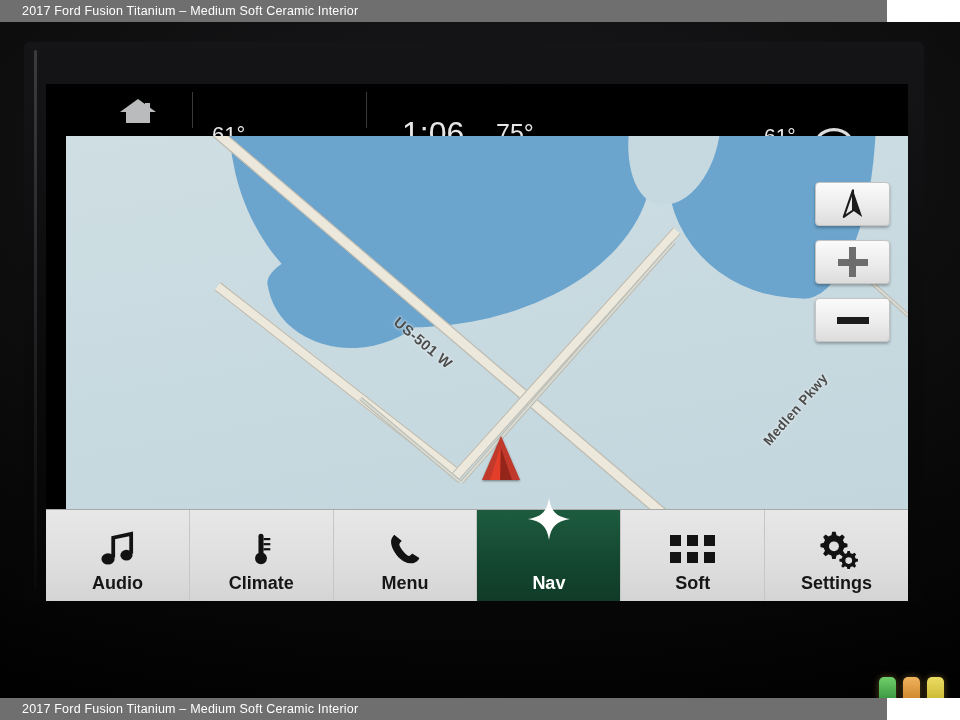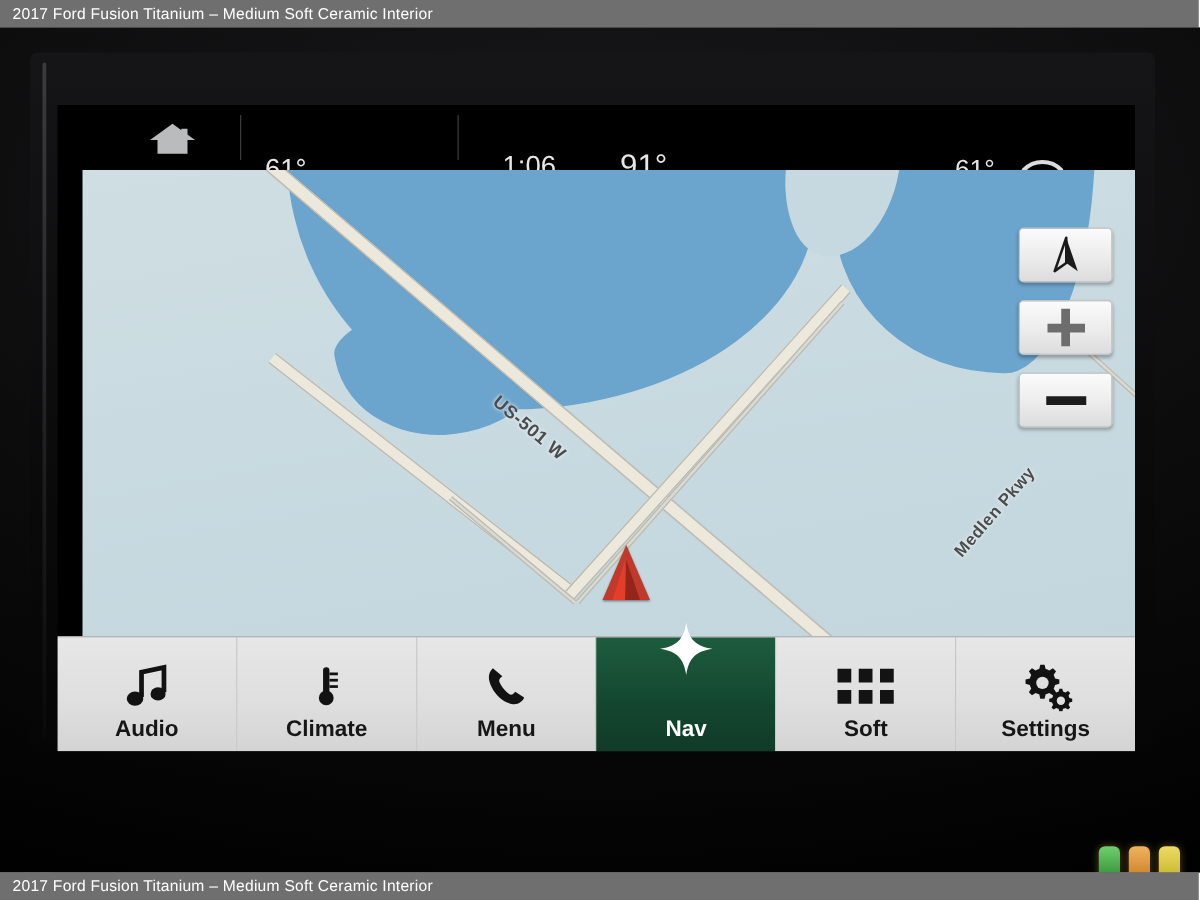--- a/index.html
+++ b/index.html
@@ -6,24 +6,24 @@
   html, body {
     width: 960px; height: 720px;
     background: #ffffff;
     font-family: "Liberation Sans", sans-serif;
     overflow: hidden;
   }
   #root { position: relative; width: 960px; height: 720px; }
 
   
   .caption-bar {
-    position: absolute; left: 0; width: 959px; height: 22px;
+    position: absolute; left: 0; width: 887px; height: 22px;
     background: #6f6f6f; color: #ffffff;
     font-size: 12.5px; line-height: 22px;
-    padding-left: 10px; letter-spacing: .2px;
+    padding-left: 22px; letter-spacing: .2px;
     white-space: nowrap;
   }
   .caption-top { top: 0; }
   .caption-bottom { top: 698px; }
 
   
   .photo {
     position: absolute; left: 0; top: 22px;
     width: 960px; height: 676px;
     background: #050505;
@@ -64,21 +64,21 @@
   }
   .sb-divider {
     position: absolute; top: 8px; width: 1px; height: 36px;
     background: #3a3a3a;
   }
   .sb-text {
     position: absolute; color: #e6e6e6;
     font-size: 22px; line-height: 26px; white-space: nowrap;
   }
   .sb-temp-left  { left: 166px; top: 38px; }
-  .sb-clock      { left: 356px; top: 36px; font-size: 22px; }
+  .sb-clock      { left: 356px; top: 36px; font-size: 32px; }
   .sb-temp-mid   { left: 450px; top: 36px; font-size: 25px; }
   .sb-temp-right { left: 718px; top: 39px; font-size: 21px; }
   .sb-wifi { position: absolute; left: 770px; top: 42px; width: 36px; height: 30px; }
 
   
   .map {
     position: absolute; left: 20px; top: 52px;
     width: 842px; height: 400px;
     background: linear-gradient(170deg,#cfdee3 0%, #c9dbe1 40%, #c3d6dd 100%);
     overflow: hidden;
@@ -319,21 +319,21 @@
         <div class="sb-home">
           <svg viewBox="0 0 40 26" width="40" height="26" aria-hidden="true">
             <path d="M20 1 L38 14 H32 V25 H8 V14 H2 Z" fill="#b9bbbc"></path>
             <rect x="27" y="5" width="5" height="8" fill="#b9bbbc"></rect>
           </svg>
         </div>
         <div class="sb-divider" style="left:146px"></div>
         <div class="sb-text sb-temp-left">61°</div>
         <div class="sb-divider" style="left:320px"></div>
         <div class="sb-text sb-clock">1:06</div>
-        <div class="sb-text sb-temp-mid">91°</div>
+        <div class="sb-text sb-temp-mid">75°</div>
         <div class="sb-text sb-temp-right">61°</div>
         <div class="sb-wifi">
           <svg viewBox="0 0 36 30" width="36" height="30" aria-hidden="true">
             <path d="M3 10 A21 21 0 0 1 33 10" stroke="#dcdcdc" stroke-width="3.2" fill="none" stroke-linecap="round"></path>
             <path d="M8 16 A14 14 0 0 1 28 16" stroke="#dcdcdc" stroke-width="3.2" fill="none" stroke-linecap="round"></path>
             <path d="M13 21.5 A7 7 0 0 1 23 21.5" stroke="#dcdcdc" stroke-width="3.2" fill="none" stroke-linecap="round"></path>
             <circle cx="18" cy="26" r="2.6" fill="#dcdcdc"></circle>
             <circle cx="27" cy="23" r="6" fill="#e8e8e8"></circle>
             <rect x="26.2" y="20.2" width="1.7" height="1.7" fill="#111"></rect>
             <rect x="26.2" y="22.4" width="1.7" height="4.3" fill="#111"></rect>

